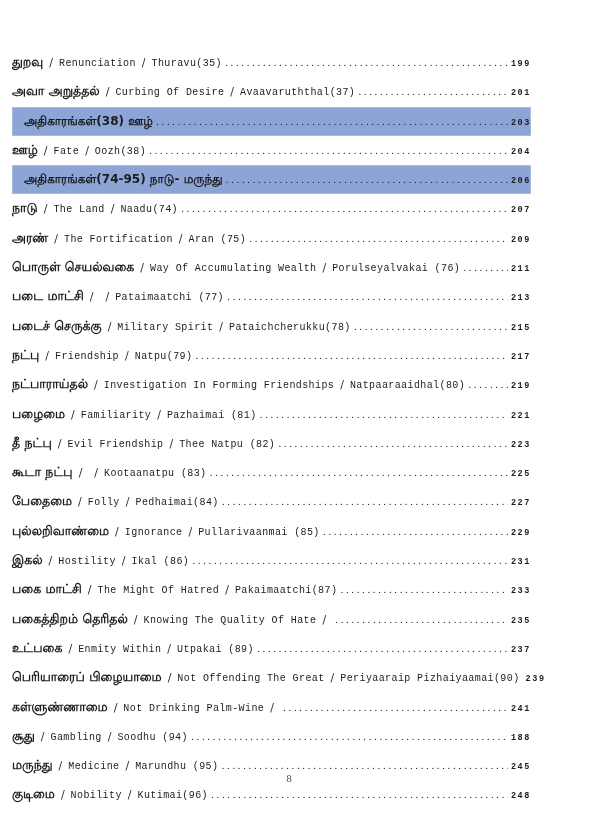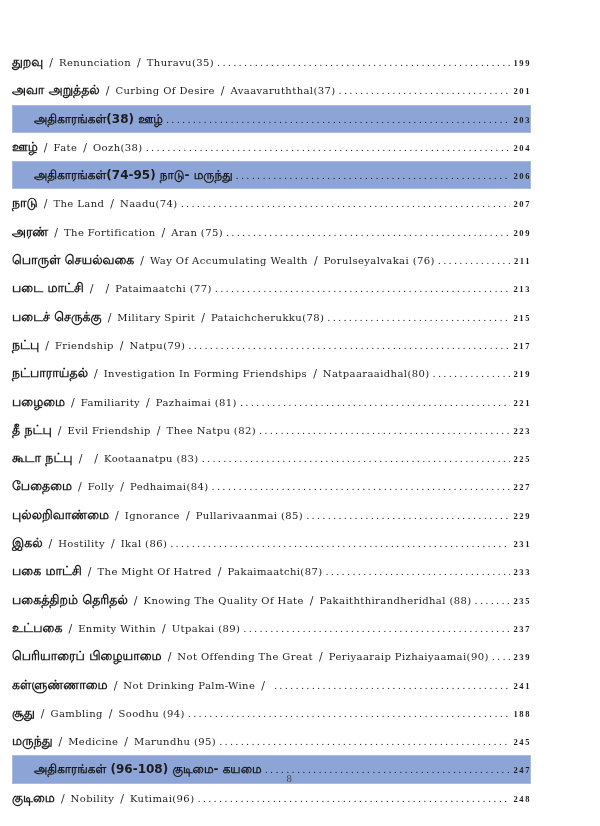--- a/index.html
+++ b/index.html
@@ -6,32 +6,32 @@
   body { width:600px; height:826px; font-family:"DejaVu Serif", serif; }
   .page { position:relative; width:600px; height:826px; background:#ffffff; overflow:hidden; }
   .toc { position:absolute; left:12px; top:48px; width:519px;text-align:right; }
   .row { display:flex; align-items:baseline; line-height:26.3px; color:#1c1c1c; }
   .tamil {
     font-family:"DejaVu Sans", sans-serif;
     font-weight:700; font-size:12.5px; white-space:nowrap;
   }
   .sep { margin:0 6px; font-size:11px; color:#1c1c1c; }
   .eng, .chapter {
-    font-size:10px; white-space:nowrap; letter-spacing:0.4px; color:#1c1c1c;
+    font-size:10px; white-space:nowrap; letter-spacing:0.4px; color:#1c1c1c;font-family:Liberation Mono, monospace;
   }
   .leader { flex:1 1 auto; min-width:0; overflow:hidden; white-space:nowrap; margin:0 3px; }
   .leader::after {
     content:"..........................................................................................................................................";
     font-size:10px; letter-spacing:2.2px; color:#1c1c1c;
   }
   .pagenum {
-    font-family:Liberation Serif, serif;
+    font-family:Liberation Mono, monospace;
     font-size:8.5px; font-weight:700; letter-spacing:1.6px; white-space:nowrap;
   }
-  .row.header { padding-left:22px; box-shadow: inset 0 0 0 1px rgba(255,255,255,0.25); }
+  .row.header { padding-left:12px; box-shadow: inset 0 0 0 1px rgba(255,255,255,0.25); }
   .row.header .tamil { font-size:12px; }
   .footer {
     position:absolute; top:774px; left:0; width:578px; text-align:center;
     font-size:9px; color:#4a4a4a; font-family:"DejaVu Serif", serif;
   }
 </style>
 </head>
 <body>
 
 <div class="page">
@@ -215,21 +215,20 @@
     <span class="chapter">Pakaimaatchi(87)</span>
     <span class="leader"></span>
     <span class="pagenum">233</span>
   </div>
 
   <div class="row entry">
     <span class="tamil">பகைத்திறம் தெரிதல்</span>
     <span class="sep">/</span>
     <span class="eng">Knowing The Quality Of Hate</span>
     <span class="sep">/</span>
-    <span class="chapter">Pakaiththirandheridhal (88)</span>
     <span class="leader"></span>
     <span class="pagenum">235</span>
   </div>
 
   <div class="row entry">
     <span class="tamil">உட்பகை</span>
     <span class="sep">/</span>
     <span class="eng">Enmity Within</span>
     <span class="sep">/</span>
     <span class="chapter">Utpakai (89)</span>
@@ -269,25 +268,20 @@
   <div class="row entry">
     <span class="tamil">மருந்து</span>
     <span class="sep">/</span>
     <span class="eng">Medicine</span>
     <span class="sep">/</span>
     <span class="chapter">Marundhu (95)</span>
     <span class="leader"></span>
     <span class="pagenum">245</span>
   </div>
 
-  <div class="row header" style="background: rgb(140, 165, 214);">
-    <span class="tamil">அதிகாரங்கள் (96-108) குடிமை- கயமை</span>
-    <span class="leader"></span>
-    <span class="pagenum">247</span>
-  </div>
 
   <div class="row entry">
     <span class="tamil">குடிமை</span>
     <span class="sep">/</span>
     <span class="eng">Nobility</span>
     <span class="sep">/</span>
     <span class="chapter">Kutimai(96)</span>
     <span class="leader"></span>
     <span class="pagenum">248</span>
   </div>

